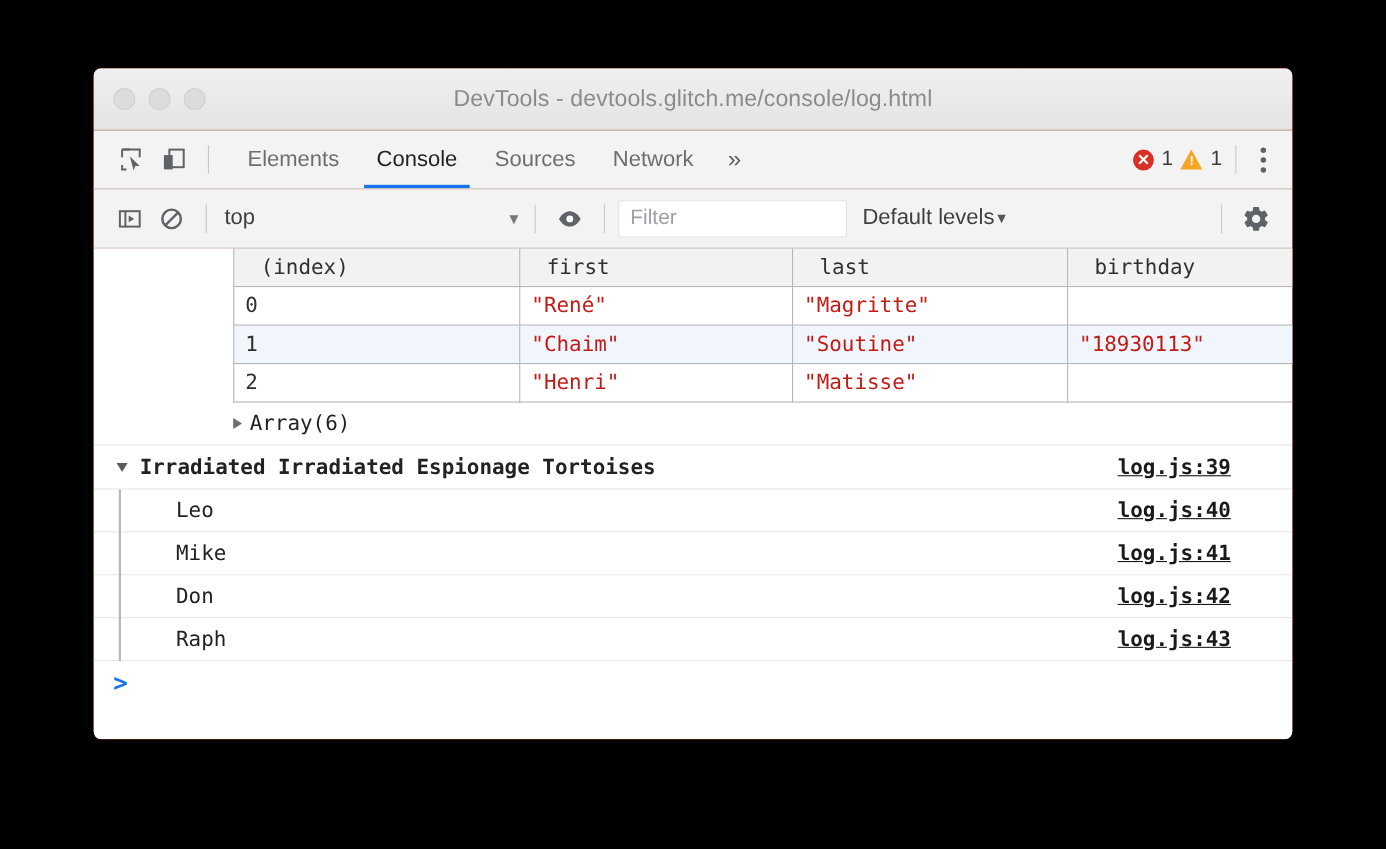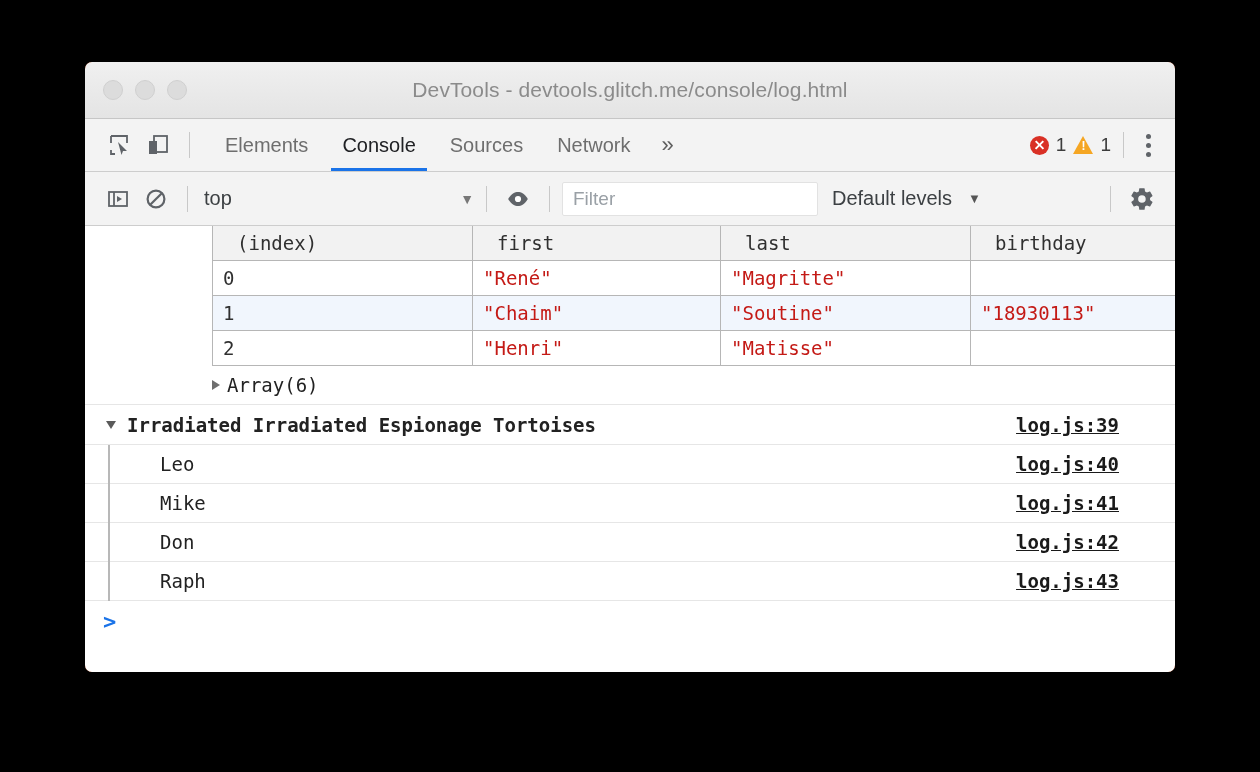--- a/index.html
+++ b/index.html
@@ -167,36 +167,36 @@
     display: flex;
     align-items: center;
     width: 270px;
     font-size: 20px;
     color: #3c4043;
     padding-left: 4px;
     cursor: default;
   }
   .ctx-select .caret { margin-left: auto; color: #777; font-size: 14px; }
   .filter-input {
-    width: 256px;
+    width: 208px;
     height: 34px;
     background: #ffffff;
     border: 1px solid #e2e2e2;
     border-radius: 2px;
     display: flex;
     align-items: center;
     padding: 0 10px;
     box-sizing: border-box;
     font-size: 19px;
     color: #9aa0a6;
   }
   .levels {
     display: flex;
     align-items: center;
-    gap: 16px;
+    gap: 0;
     font-size: 20px;
     color: #3c4043;
     margin-left: 14px;
     cursor: default;
     white-space: nowrap;
   }
   .levels .caret { font-size: 13px; color: #555; }
 
   
   .console-body {

